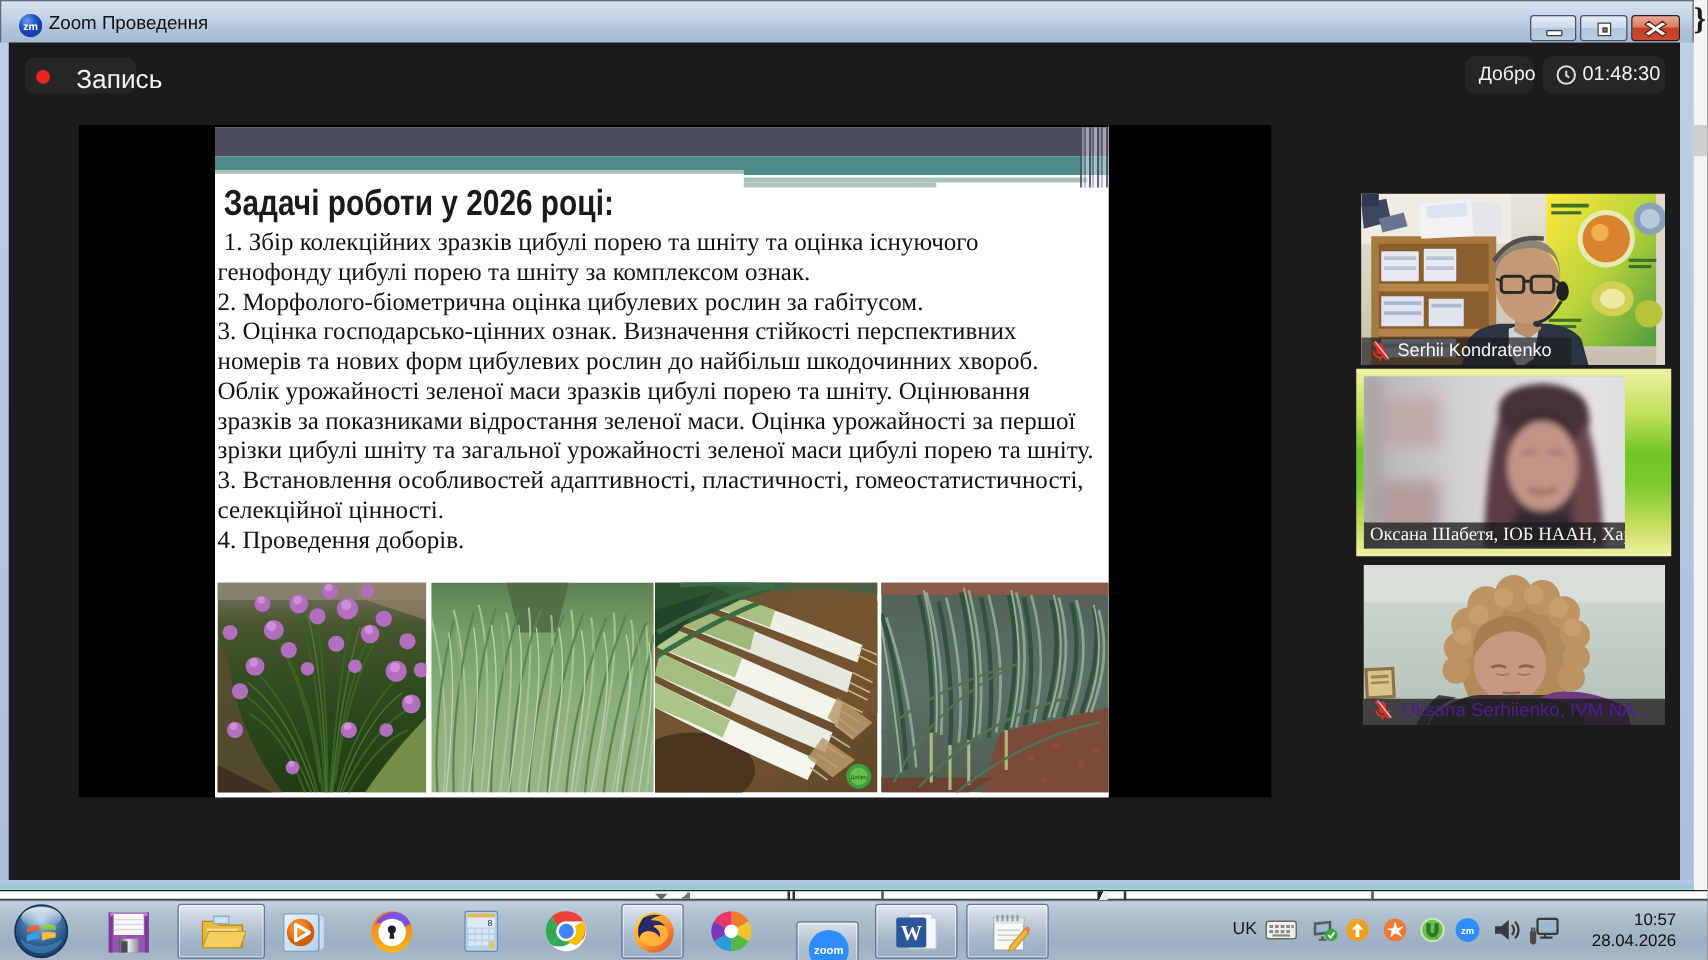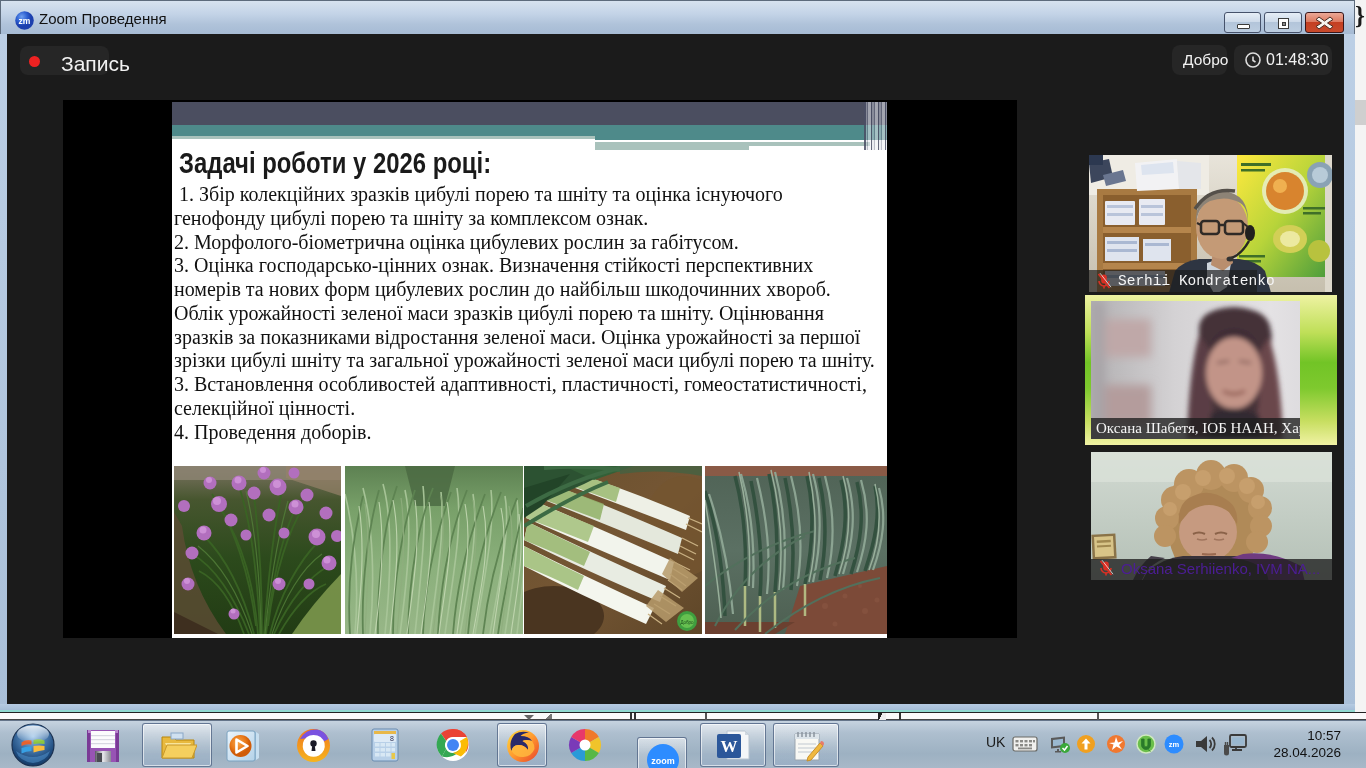--- a/index.html
+++ b/index.html
@@ -337,21 +337,21 @@
             <path d="M44 120 C46 82 42 40 34 6"></path>
           <path d="M74 124 C78 86 76 44 66 4"></path>
             <path d="M104 116 C112 82 112 44 104 6"></path>
           <path d="M134 108 C144 78 148 46 138 10"></path>
             <path d="M164 104 C174 78 178 50 170 18"></path>
         </g>
       </svg>
     </div>
     </div>
 
-  <div id="v1" class="abs" style="left:1089px;top:155px;width:243px;height:137px;background:#c9c2b4;overflow:hidden;font-family:Liberation Mono, monospace;">
+  <div id="v1" class="abs" style="left:1089px;top:155px;width:243px;height:137px;background:#c9c2b4;overflow:hidden;">
     <svg width="243" height="137" viewBox="0 0 243 137">
       <defs>
         <linearGradient id="wall1" x1="0" y1="0" x2="0" y2="1">
           <stop offset="0" stop-color="#e8e4da"></stop>
             <stop offset="1" stop-color="#c6bfae"></stop>
         </linearGradient>
         <linearGradient id="poster" x1="0" y1="0" x2="1" y2="1">
           <stop offset="0" stop-color="#ffe93e"></stop>
             <stop offset="0.5" stop-color="#b8d43a"></stop>
             <stop offset="1" stop-color="#4f9e3c"></stop>

